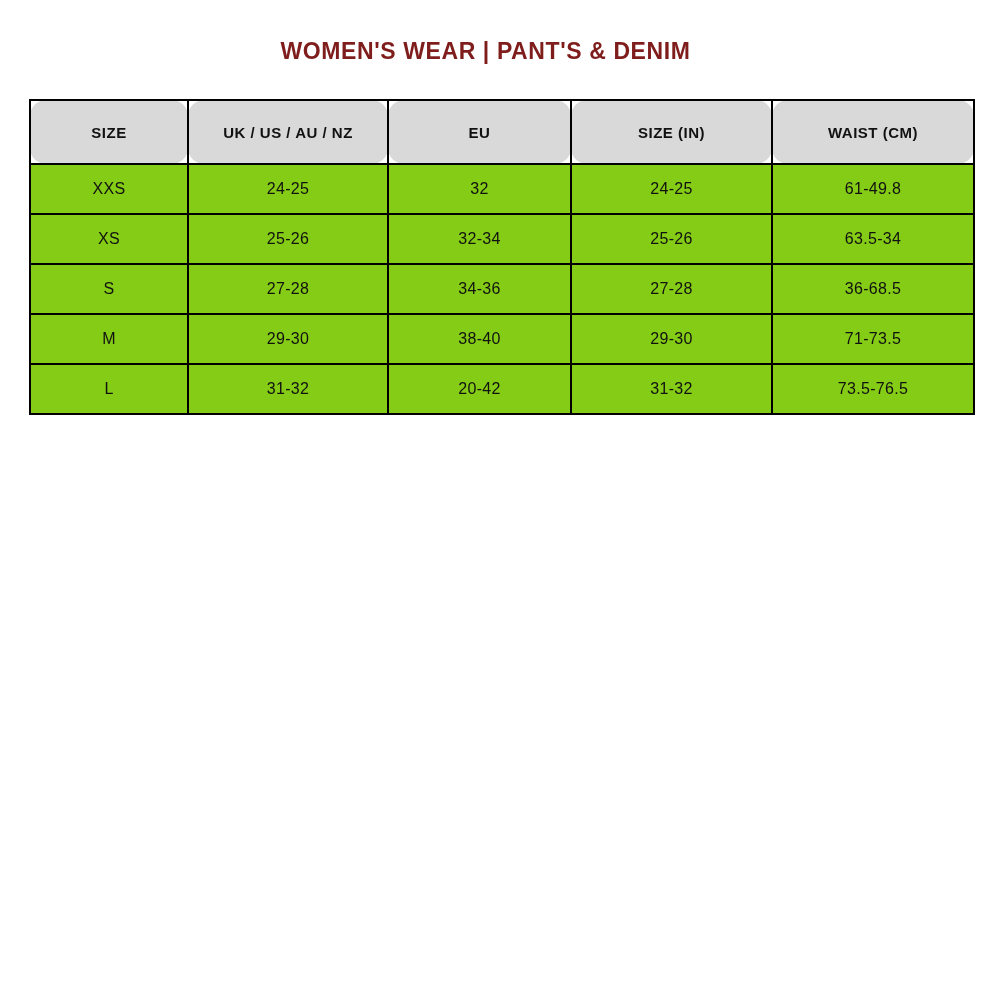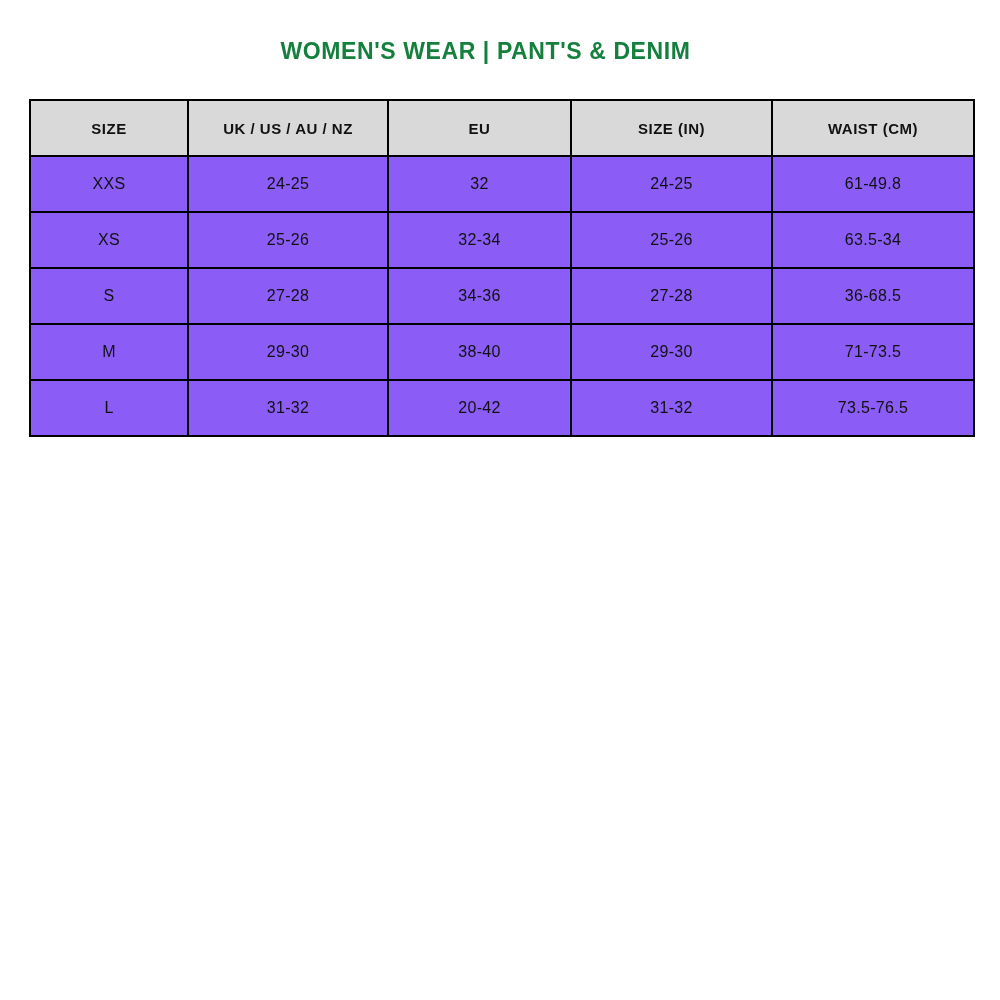--- a/index.html
+++ b/index.html
@@ -12,46 +12,47 @@
   }
   .page-title {
     position: absolute;
     top: 38px;
     left: 0;
     width: 971px;
     text-align: center;
     font-size: 23px;
     font-weight: bold;
     letter-spacing: 0.6px;
-    color: #15803d;
+    color: #7f1d1d;
   }
   table.size-chart {
     position: absolute;
     top: 99px;
     left: 29px;
     width: 944px;
     border-collapse: collapse;
     table-layout: fixed;
   }
   table.size-chart th,
   table.size-chart td {
     border: 2px solid #000000;
     text-align: center;
     vertical-align: middle;
   }
   table.size-chart th {
     background: #d9d9d9;
-    height: 56px;
+    height: 64px;
     font-size: 15px;
     font-weight: bold;
     letter-spacing: 0.5px;
+    border-radius: 16px;
   }
   table.size-chart td {
-    background: #8b5cf6;
-    height: 56px;
+    background: #84cc16;
+    height: 50px;
     font-size: 16px;
     letter-spacing: 0.3px;
   }
   col.c-size  { width: 158px; }
   col.c-uk    { width: 200px; }
   col.c-eu    { width: 183px; }
   col.c-win   { width: 201px; }
   col.c-wcm   { width: 202px; }
 </style>
 </head>

